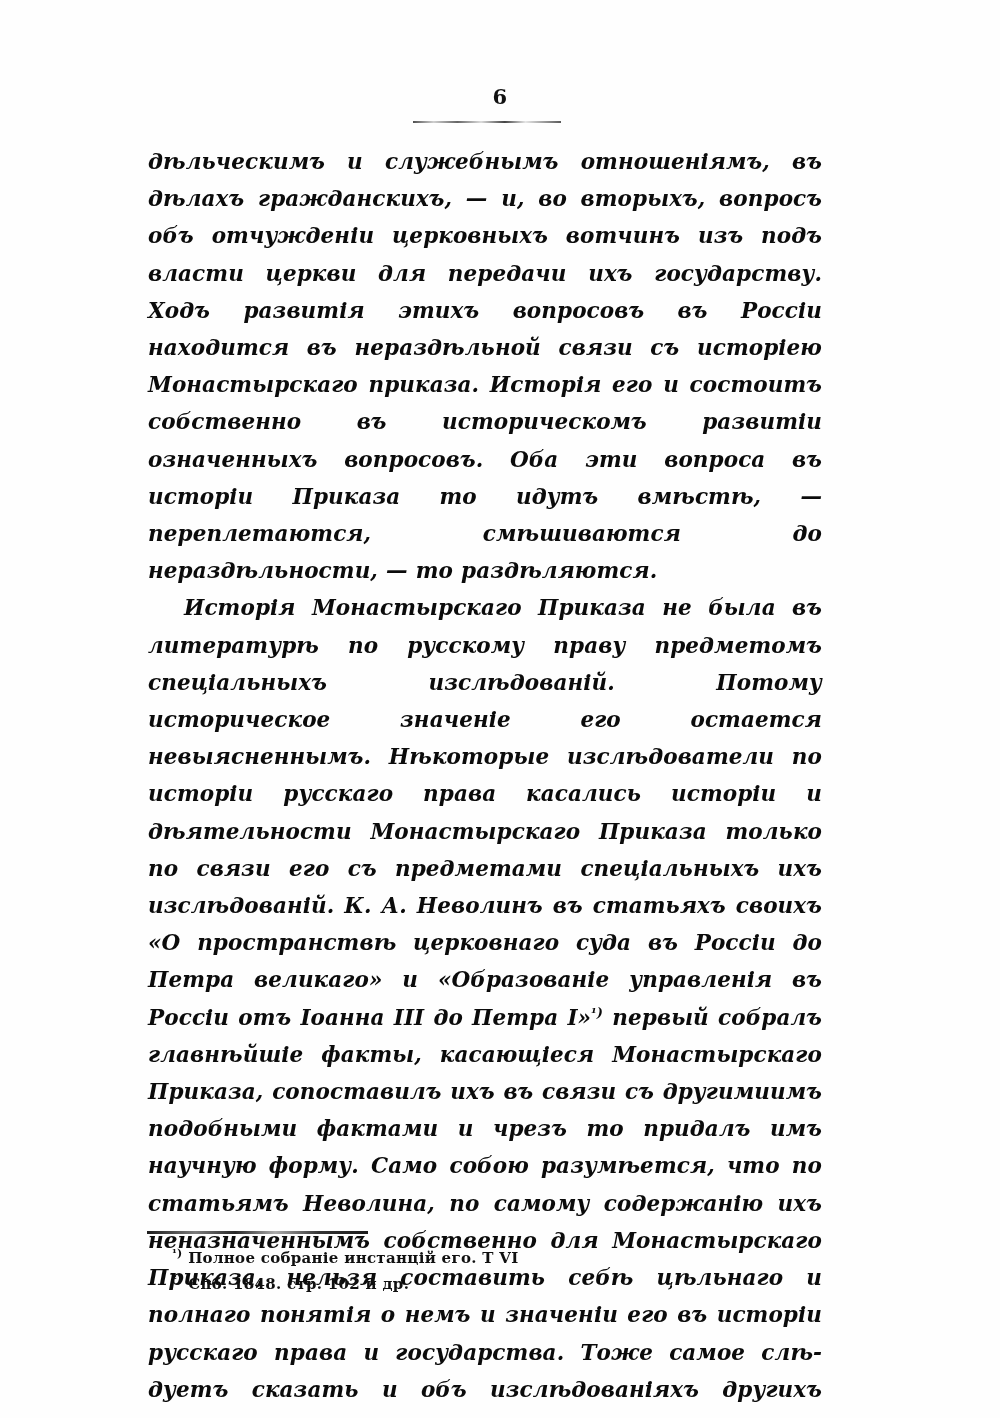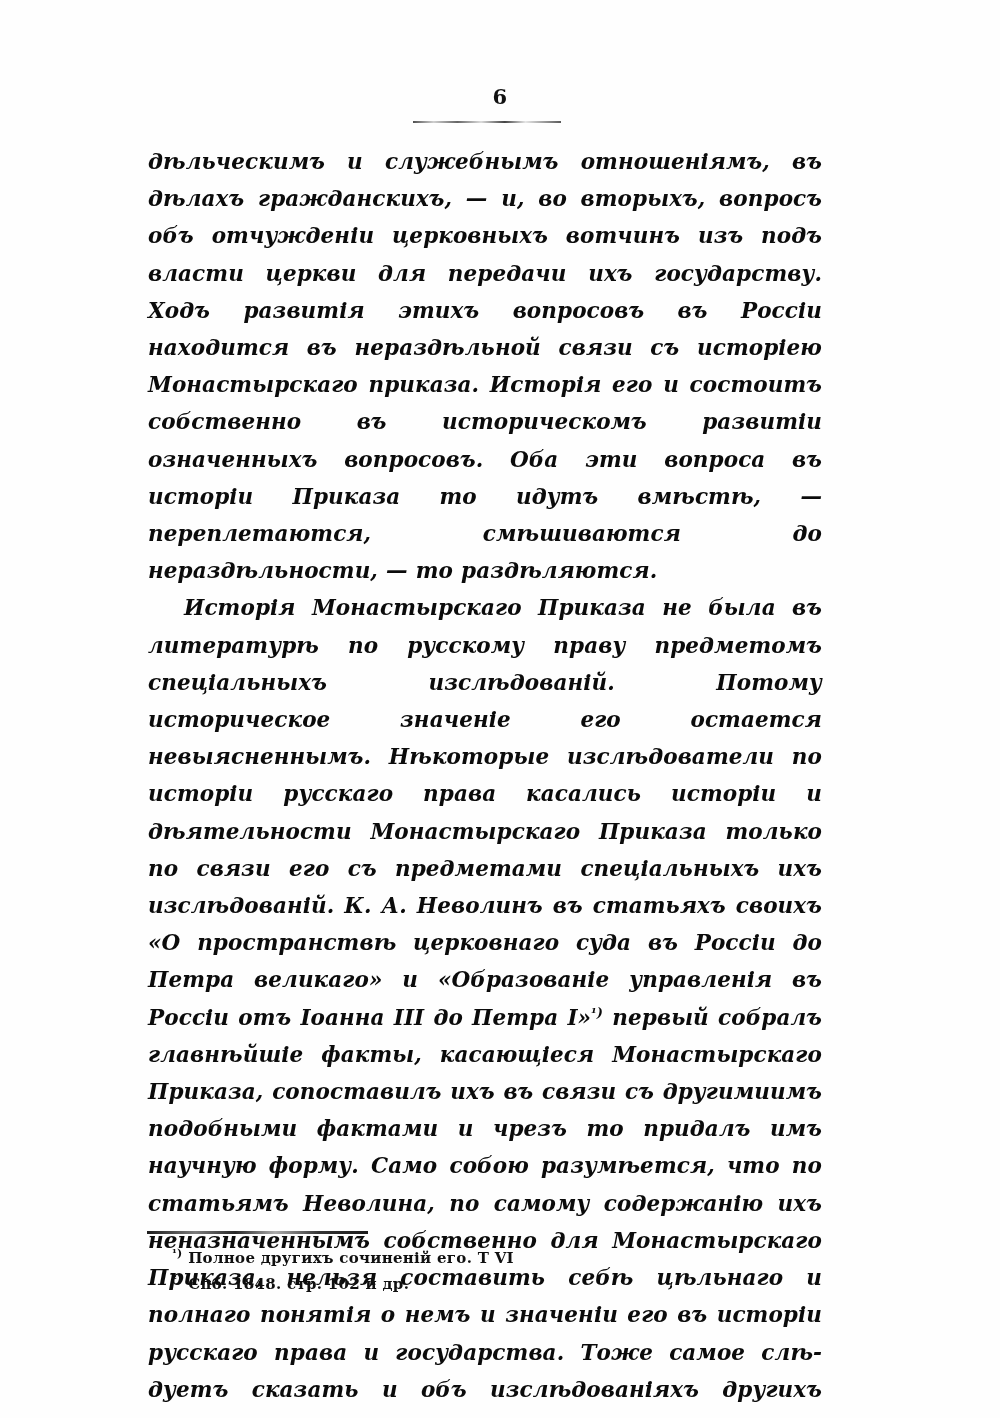--- a/index.html
+++ b/index.html
@@ -134,17 +134,17 @@
 
     <p class="para">дѣльческимъ и служебнымъ отношеніямъ, въ дѣлахъ граж­данскихъ, — и, во вторыхъ, вопросъ объ отчужденіи цер­ковныхъ вотчинъ изъ подъ власти церкви для передачи ихъ государству. Ходъ развитія этихъ вопросовъ въ Россіи находится въ нераздѣльной связи съ исторіею Монастыр­скаго приказа. Исторія его и состоитъ собственно въ исто­рическомъ развитіи означенныхъ вопросовъ. Оба эти во­проса въ исторіи Приказа то идутъ вмѣстѣ, — переплета­ются, смѣшиваются до нераздѣльности, — то раздѣляются.</p>
 
     <p class="para last"><span>Исторія Монастырскаго Приказа не была въ литературѣ по русскому праву предметомъ спеціальныхъ изслѣдованій. Потому историческое значеніе его остается невыясненнымъ. Нѣкоторые изслѣдователи по исторіи русскаго права каса­лись исторіи и дѣятельности Монастырскаго Приказа только по связи его съ предметами спеціальныхъ ихъ изслѣдова­ній. К. А. Неволинъ въ статьяхъ своихъ «О пространствѣ церковнаго суда въ Россіи до Петра великаго» и «Обра­зованіе управленія въ Россіи отъ Іоанна III до Петра I»</span><span class="sup">¹)</span><span> первый собралъ главнѣйшіе факты, касающіеся Монастыр­скаго Приказа, сопоставилъ ихъ въ связи съ другими­имъ подобными фактами и чрезъ то придалъ имъ науч­ную форму. Само собою разумѣется, что по статьямъ Не­волина, по самому содержанію ихъ неназначеннымъ соб­ственно для Монастырскаго Приказа, нельзя составить себѣ цѣльнаго и полнаго понятія о немъ и значеніи его въ исторіи русскаго права и государства. Тоже самое слѣ­дуетъ сказать и объ изслѣдованіяхъ другихъ нашихъ уче­ныхъ, которые касались Монастырскаго Приказа въ своихъ трудахъ. О немъ разсуждали Лакіеръ въ сочиненіи «О вот­чинахъ и помѣстьяхъ»</span><span class="sup">²)</span><span>, Дмитріевъ въ «Исторіи судеб­ныхъ инстанцій отъ Судебника до Учрежденія о губерні-</span></p>
 
   </div>
 
   <div class="footnote-rule"></div>
 
   <div class="footnotes">
-    <p class="footnote"><span class="marker">¹)</span><span> Полное другихъ сочиненій его. Т  VI</span></p>
+    <p class="footnote"><span class="marker">¹)</span><span> Полное собраніе инстанцій его. Т  VI</span></p>
     <p class="footnote"><span class="marker">²)</span><span> Спб. 1848. стр. 102 и др.</span></p>
   </div>
 
 </div>
 
 </body></html>

